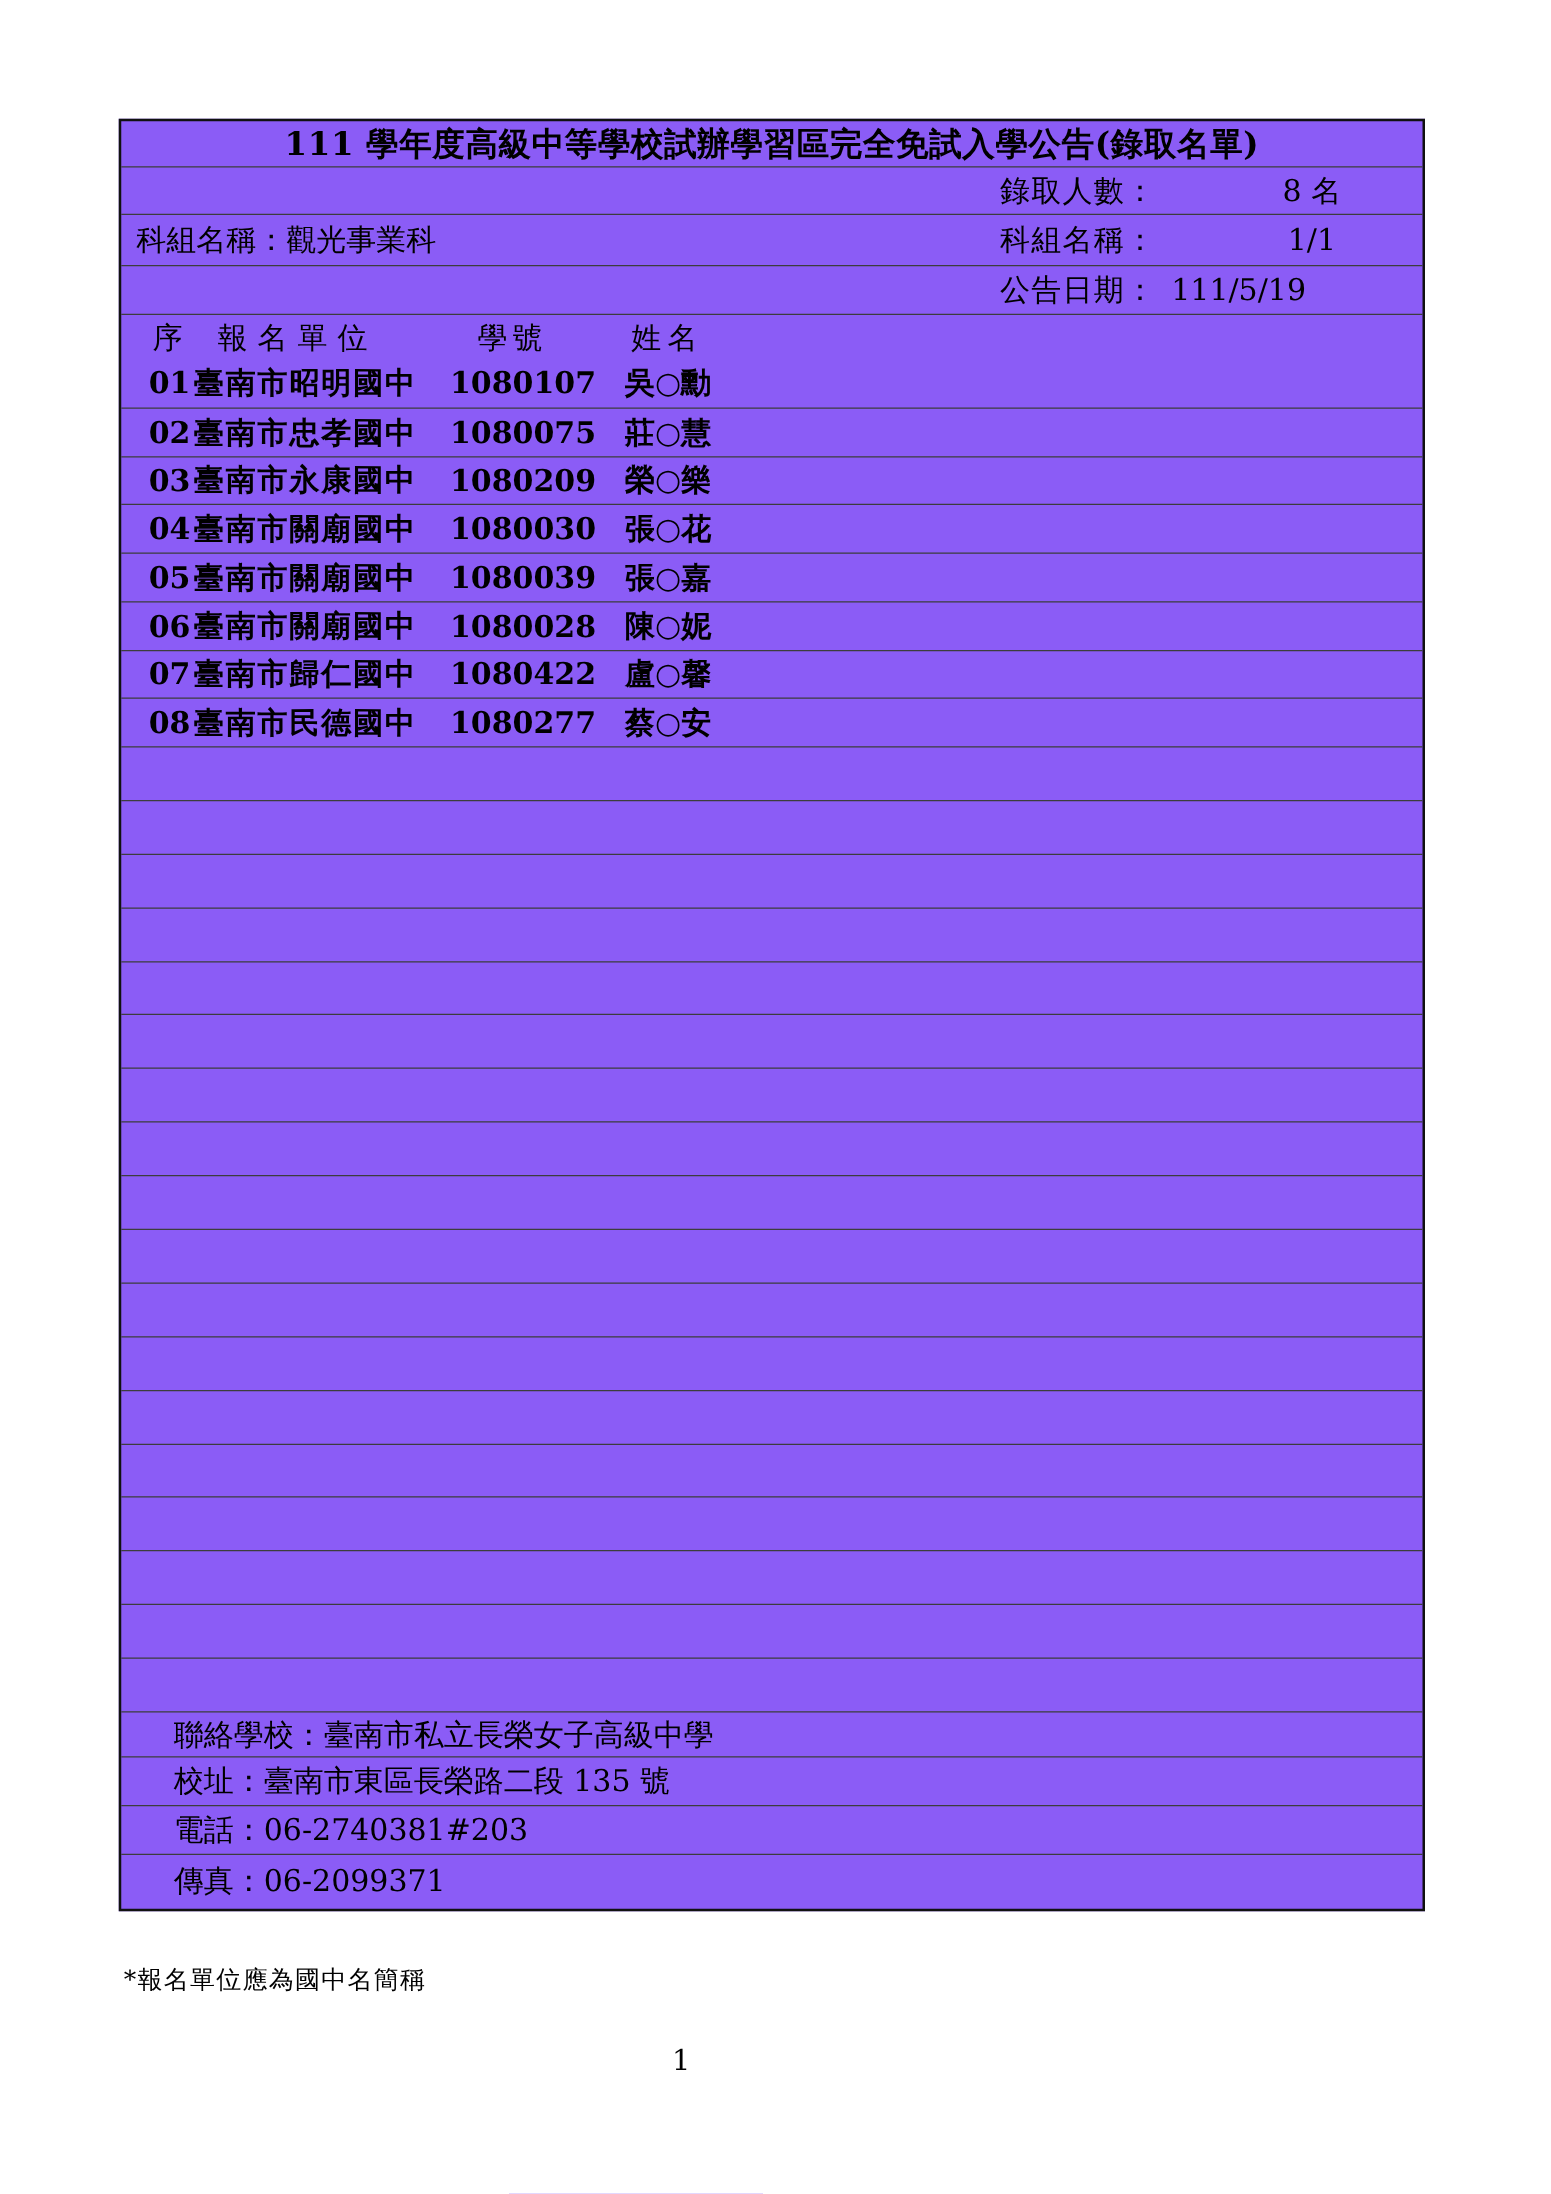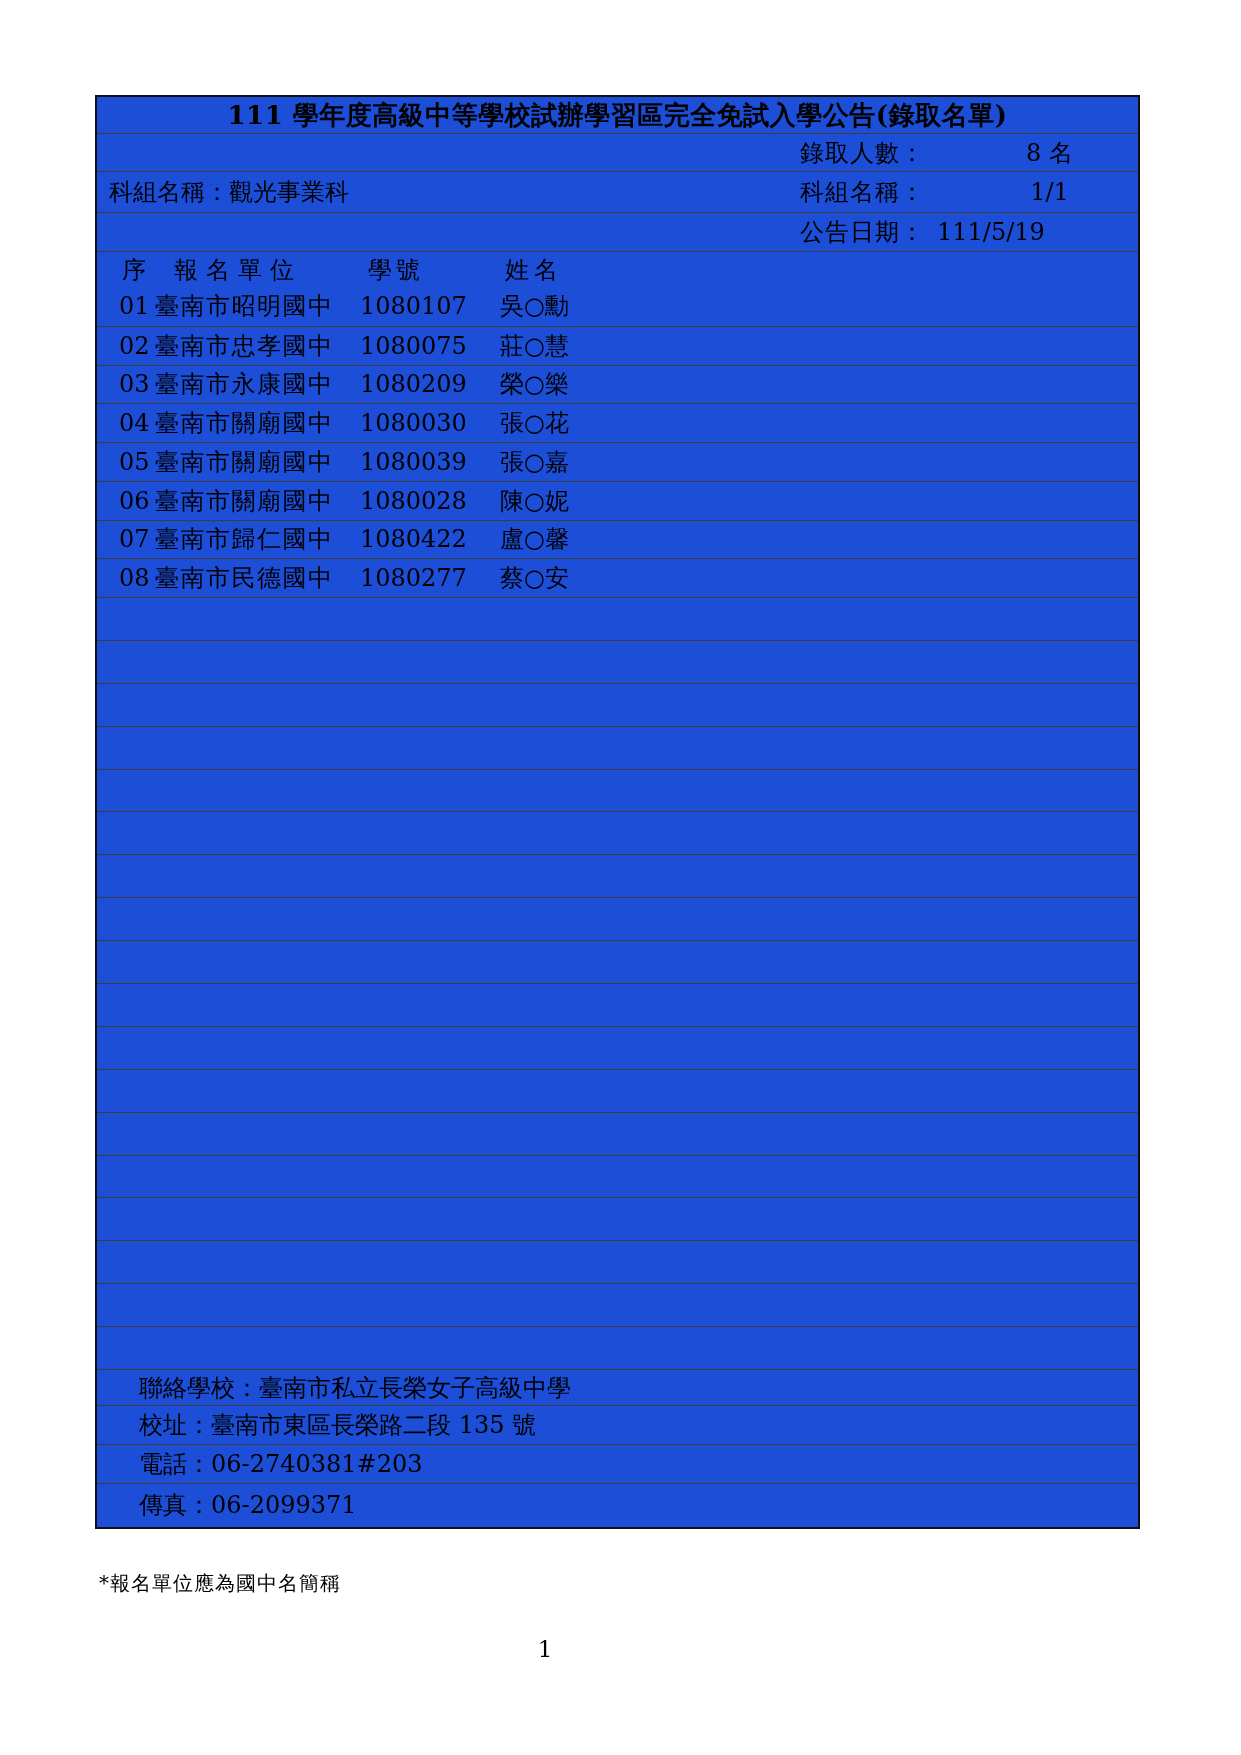--- a/index.html
+++ b/index.html
@@ -10,21 +10,21 @@
     color:#000;
     position:relative;
     overflow:hidden;
   }
   .doc-table {
     position:absolute; left:95px; top:95px;
     width:1045px; height:1434px;
     border:2px solid #111;
     box-sizing:border-box;
     display:flex; flex-direction:column;
-    background:#1d4ed8;
+    background:#8b5cf6;
   }
   .row {
     box-sizing:border-box;
     border-top:1.5px solid #3d3d3d;
     position:relative;
     flex:0 0 auto;
     display:flex; align-items:center;
     font-size:24px;
     white-space:nowrap;
   }
@@ -35,24 +35,24 @@
   .info-row3 { height:39px; }
   .sort-row  { height:37px; justify-content:center; letter-spacing:2px; }
   .header-row { height:36px; }
   .left-text { padding-left:12px; }
   .right-label { position:absolute; left:703px; letter-spacing:1px; }
   .right-value { position:absolute; left:860px; width:185px; text-align:center; }
   .right-value-inline { position:absolute; left:840px; }
   .hcell { position:absolute; top:50%; transform:translateY(-50%); }
   .h-no   { left:25px; }
   .h-school { left:77px; letter-spacing:8px; }
-  .h-id   { left:271px; letter-spacing:4px; }
+  .h-id   { left:285px; letter-spacing:4px; }
   .h-name { left:408px; letter-spacing:5px; }
   .data-row { height:38.75px; }
-  .dcell { position:absolute; top:50%; transform:translateY(-50%); font-size:24px; }
+  .dcell { position:absolute; top:50%; transform:translateY(-50%); font-size:24px;font-weight:bold; }
   .c-no    { left:22px; }
   .c-school{ left:58px; letter-spacing:1.5px; }
   .c-id    { left:263px; }
   .c-name  { left:403px; }
   .empty-rows { flex:1 1 auto; display:flex; flex-direction:column; }
   .empty-row { flex:1 1 0; border-top:1.5px solid #3d3d3d; }
   .remark-row { height:38px; }
   .contact-row { height:36px; }
   .addr-row { height:39px; }
   .phone-row { height:39px; }

